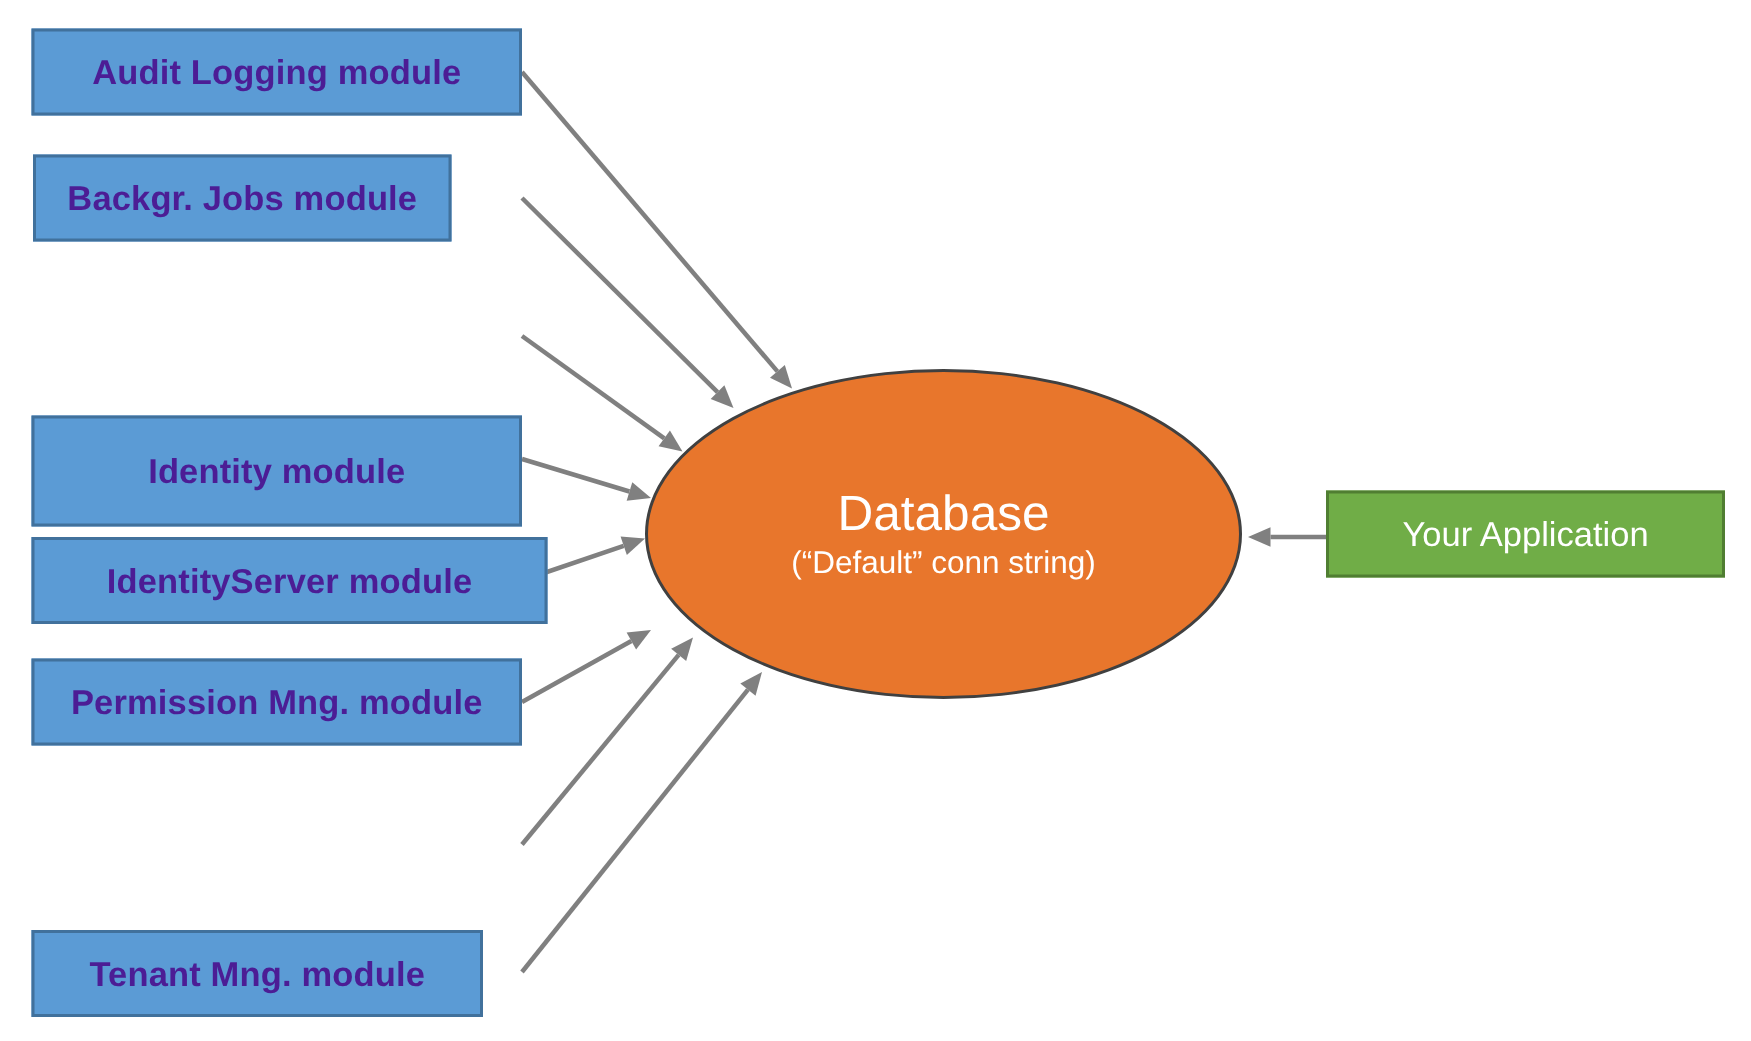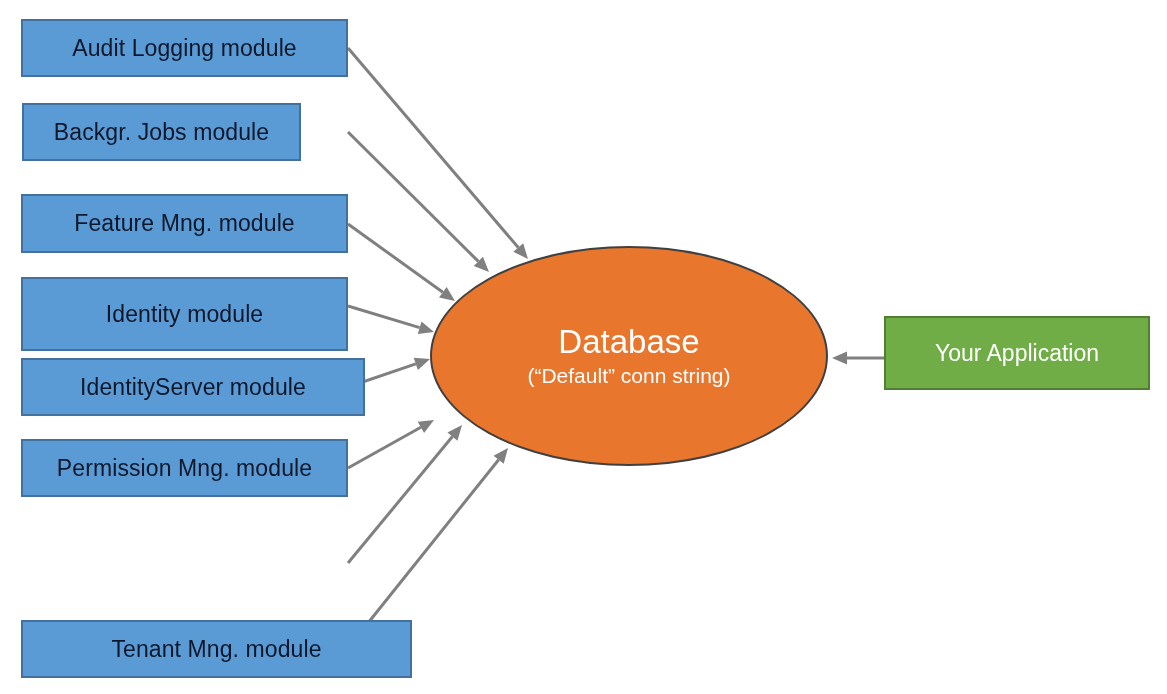--- a/index.html
+++ b/index.html
@@ -16,26 +16,26 @@
     width: 1167px;
     height: 694px;
     background: #ffffff;
     overflow: hidden;
   }
   .module-box {
     position: absolute;
     box-sizing: border-box;
     background: #5B9BD5;
     border: 2px solid #41719C;
-    color: #0f172a;
+    color: #4c1d95;
     display: flex;
     align-items: center;
     justify-content: center;
     font-size: 23px;
-    font-weight: 400;
+    font-weight: 700;
     letter-spacing: 0.1px;
     line-height: 1;
     white-space: nowrap;
   }
   .app-box {
     position: absolute;
     box-sizing: border-box;
     background: #70AD47;
     border: 2px solid #507E32;
     color: #ffffff;
@@ -122,43 +122,40 @@
     </svg>
 
   <div class="module-box" style="left:21px; top:19px; width:327px; height:58px;">
     <span>Audit Logging module</span>
   </div>
 
   <div class="module-box" style="left:22px; top:103px; width:279px; height:58px;">
     <span>Backgr. Jobs module</span>
   </div>
 
-  <div class="module-box" style="left:21px; top:194px; width:327px; height:59px;">
-    <span>Feature Mng. module</span>
-  </div>
 
   <div class="module-box" style="left:21px; top:277px; width:327px; height:74px;">
     <span>Identity module</span>
   </div>
 
   <div class="module-box" style="left:21px; top:358px; width:344px; height:58px;">
     <span>IdentityServer module</span>
   </div>
 
   <div class="module-box" style="left:21px; top:439px; width:327px; height:58px;">
     <span>Permission Mng. module</span>
   </div>
 
 
-  <div class="module-box" style="left:21px; top:620px; width:391px; height:58px;">
+  <div class="module-box" style="left:21px; top:620px; width:301px; height:58px;">
     <span>Tenant Mng. module</span>
   </div>
 
   <div class="db-ellipse" style="left:430px; top:246px; width:398px; height:220px;">
     <div class="db-title">Database</div>
     <div class="db-sub">(“Default” conn string)</div>
   </div>
 
-  <div class="app-box" style="left:884px; top:316px; width:266px; height:74px;">
+  <div class="app-box" style="left:884px; top:327px; width:266px; height:58px;">
     <span>Your Application</span>
   </div>
 
 </div>
 
 </body></html>

